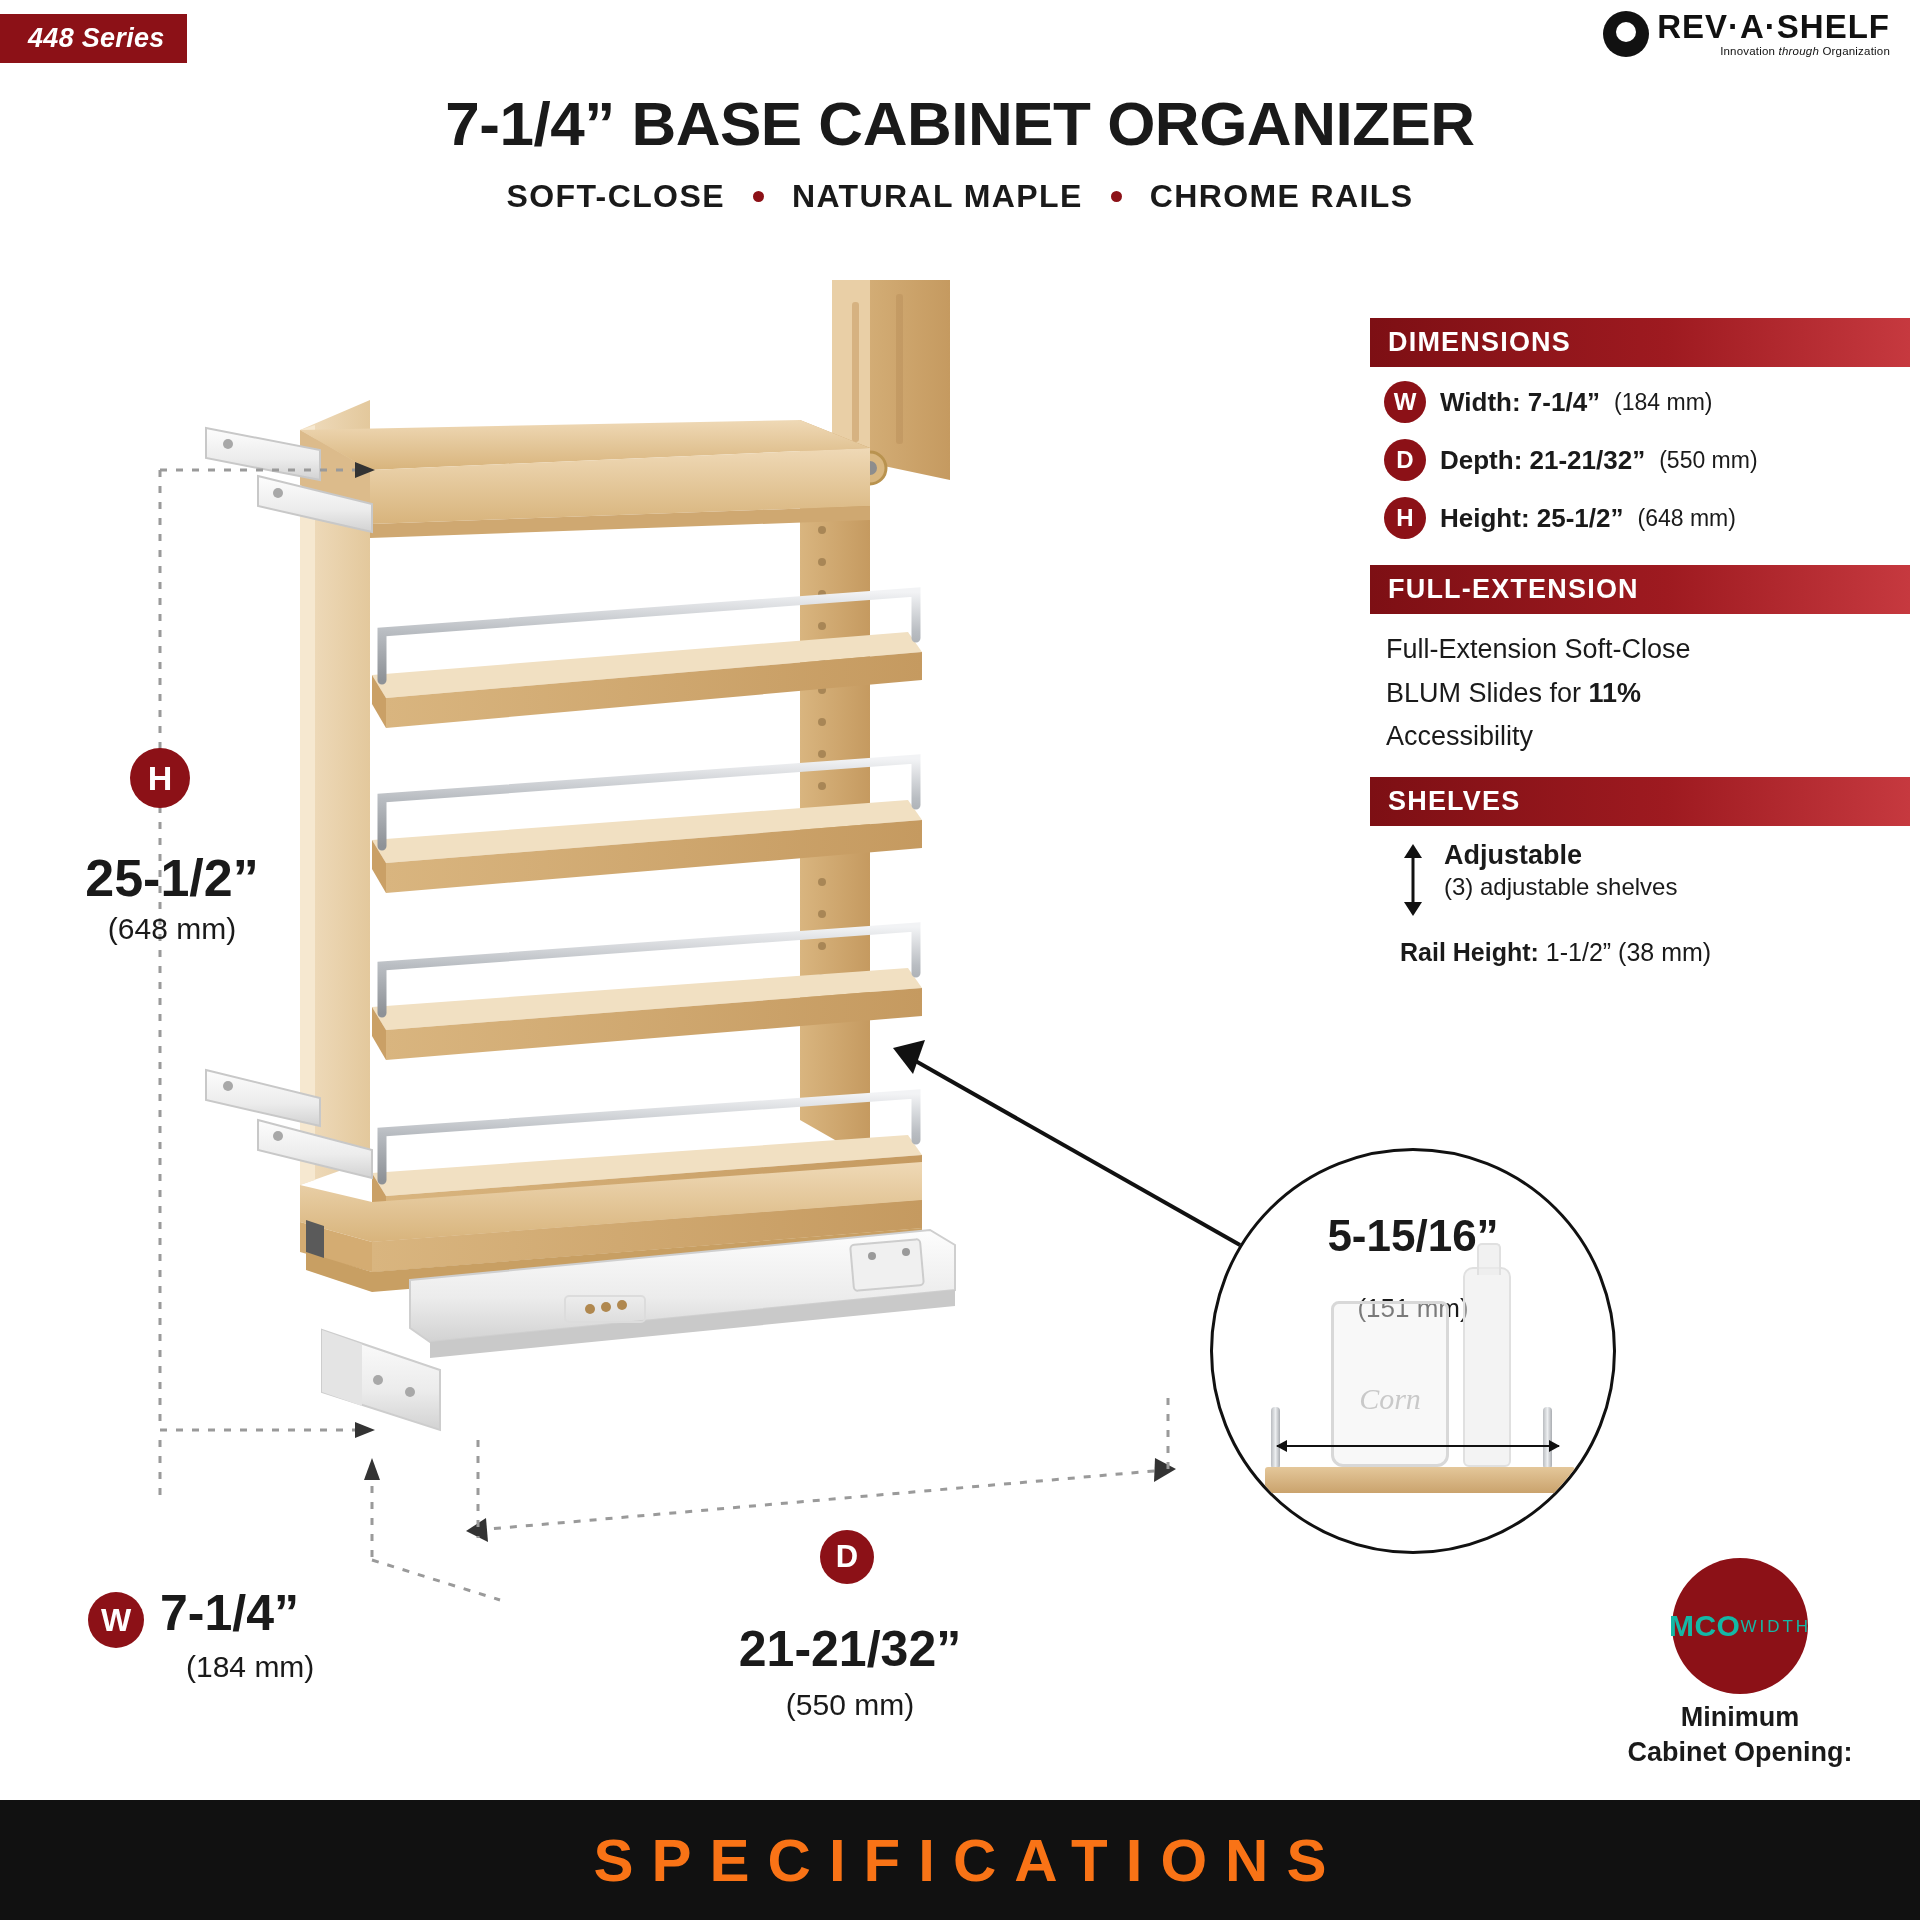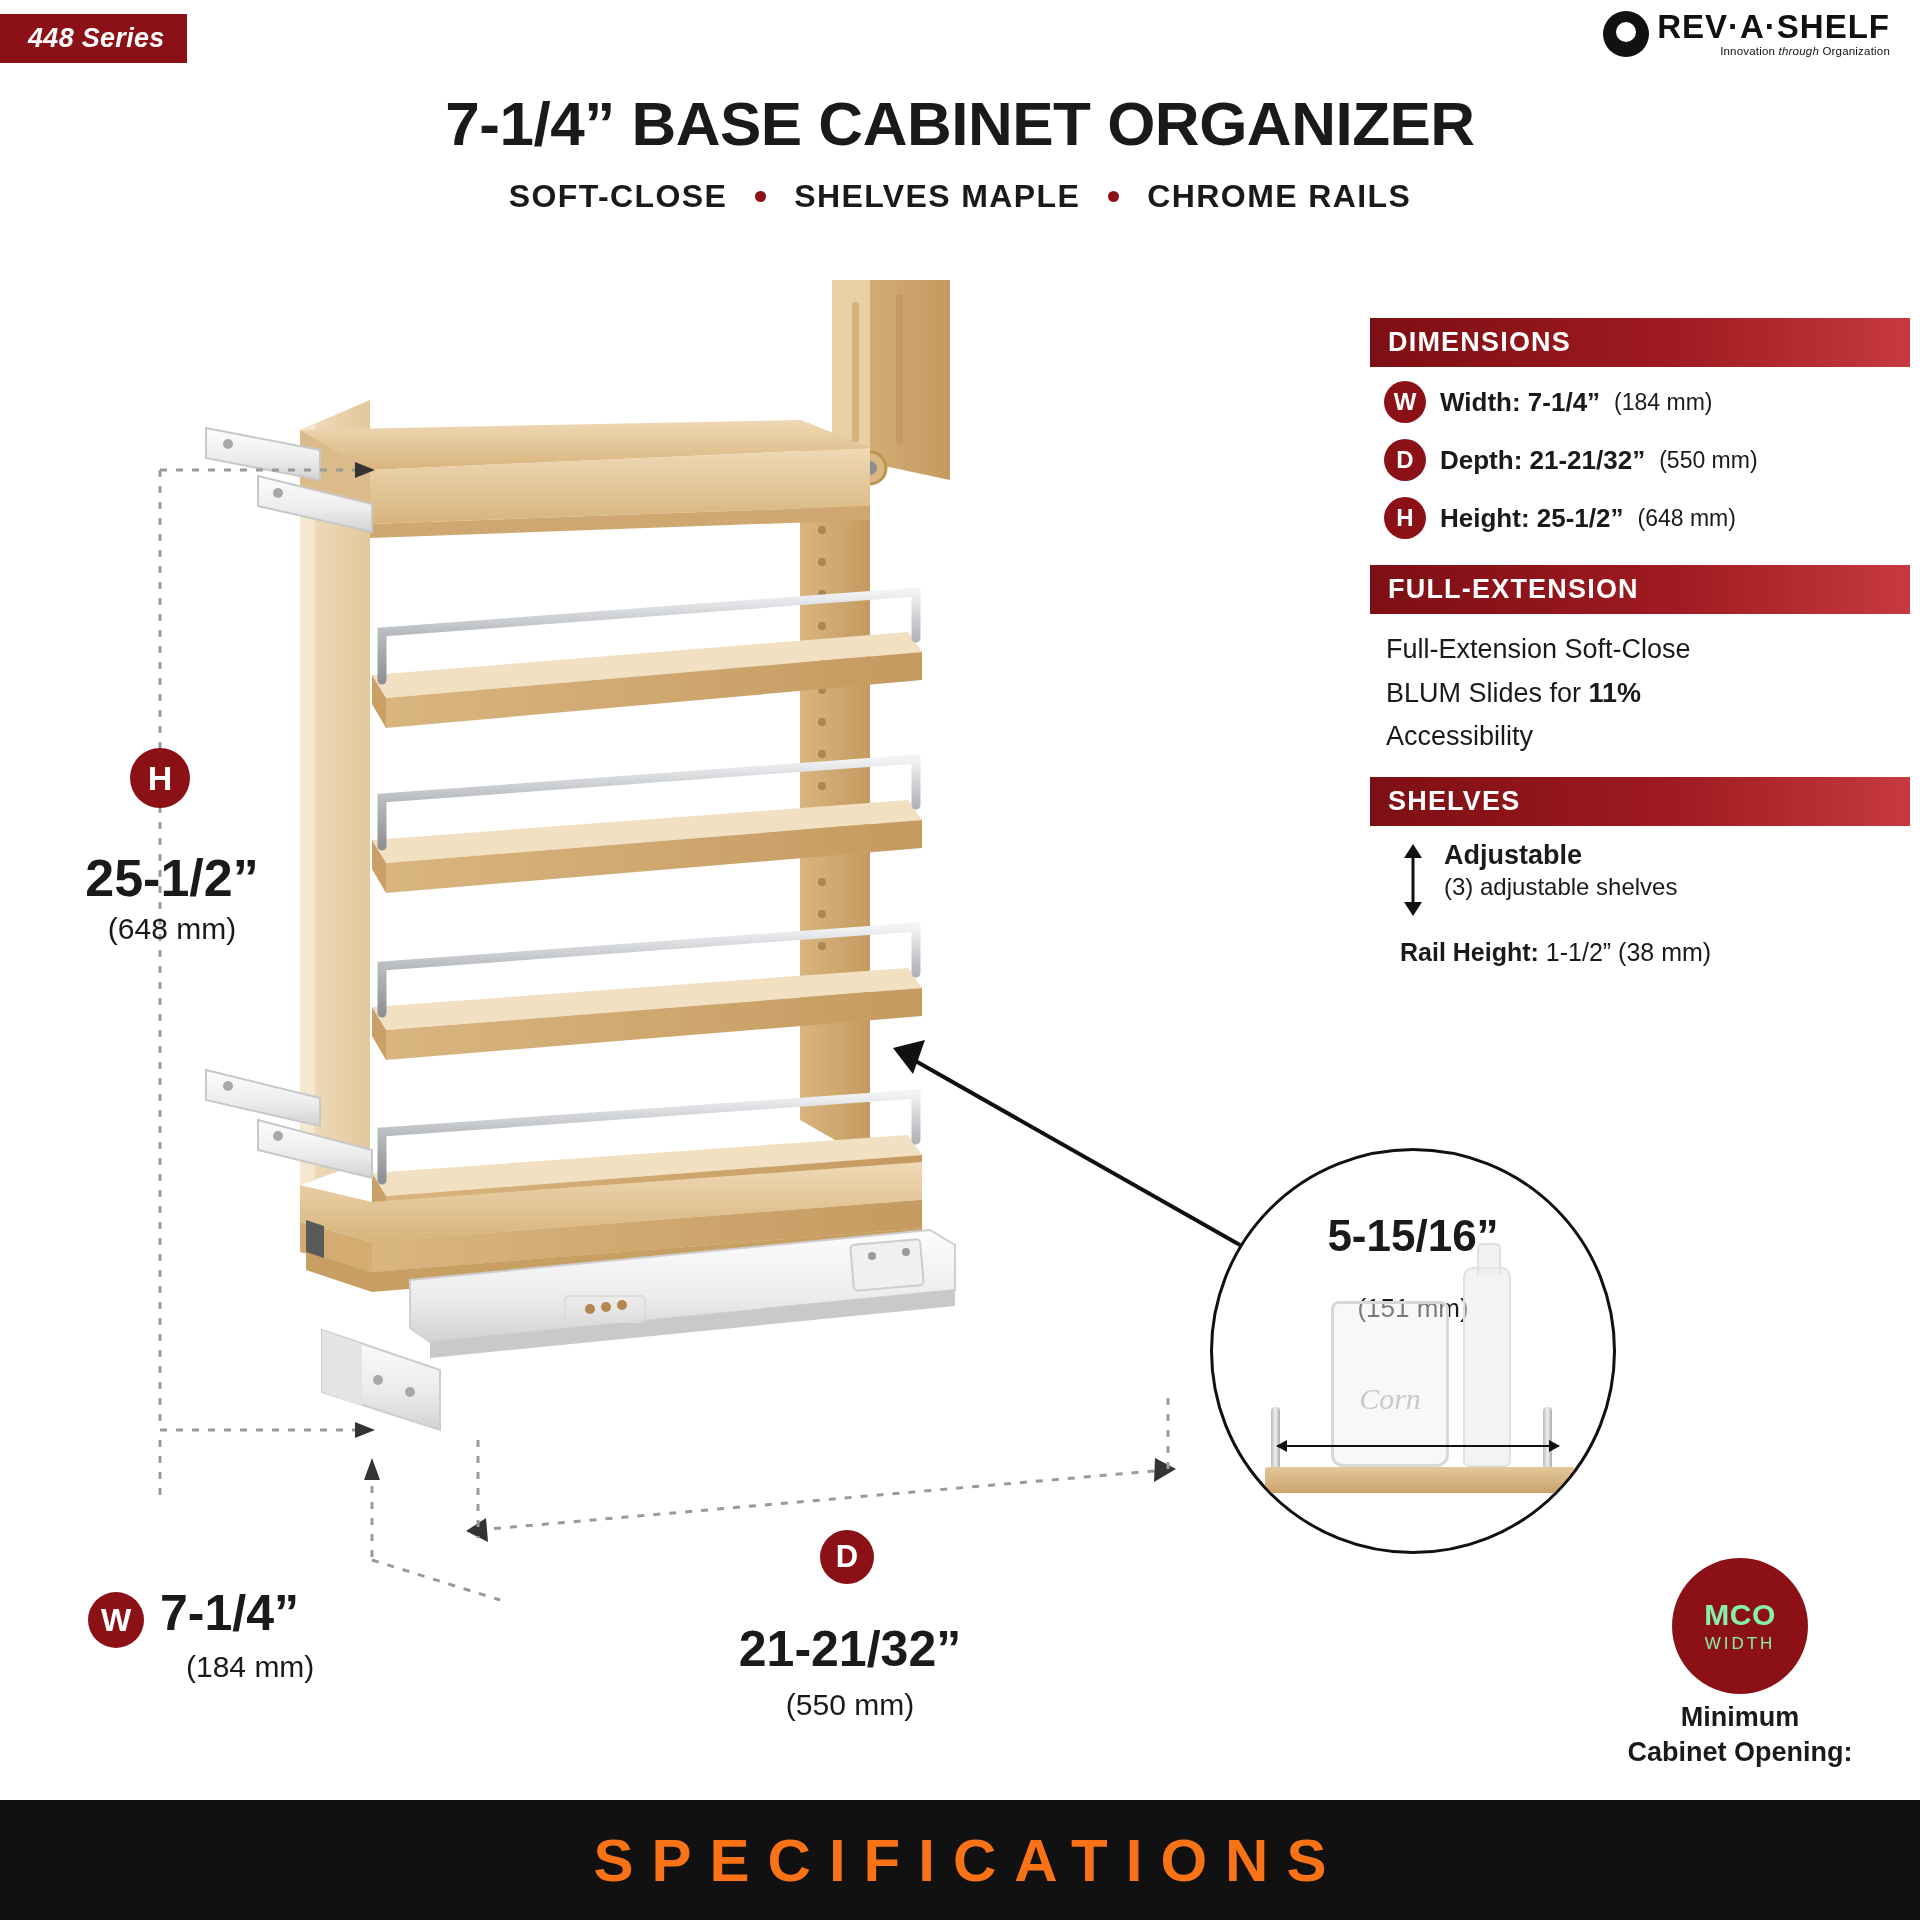--- a/index.html
+++ b/index.html
@@ -344,23 +344,22 @@
   .callout-arrow:before { left: -1px; border-right: 11px solid #111; }
   .callout-arrow:after { right: -1px; border-left: 11px solid #111; }
 
   
   .mco-circle {
     position: absolute;
     left: 1672px; top: 1558px;
     width: 136px; height: 136px;
     border-radius: 50%;
     background: #8c1117;
-    color: #86efac;
+    color: #14b8a6;
     display: flex;
-    flex-direction: column;
     align-items: center;
     justify-content: center;
   }
   .mco-title { font-size: 30px; font-weight: bold; letter-spacing: .5px; }
   .mco-sub { font-size: 17px; letter-spacing: 3px; margin-top: 2px; }
   .mco-text {
     position: absolute;
     left: 1560px; top: 1700px;
     width: 360px;
     text-align: center;
@@ -416,21 +415,21 @@
     <div class="brand-name">REV·A·SHELF</div>
     <div class="brand-tag"><span>Innovation </span><i>through</i><span> Organization</span></div>
   </div>
 </div>
 
 <div class="title">7-1/4” BASE CABINET ORGANIZER</div>
 
 <div class="subtitle">
   <span>SOFT-CLOSE</span>
   <span class="dot-sep"></span>
-  <span>SHELVES MAPLE</span>
+  <span>NATURAL MAPLE</span>
   <span class="dot-sep"></span>
   <span>CHROME RAILS</span>
 </div>
 
 <div class="product">
   <svg width="1120" height="1250" viewBox="0 0 1120 1250">
     <defs>
       <linearGradient id="mapleV" x1="0" y1="0" x2="1" y2="0">
         <stop offset="0%" stop-color="#e8cb9f"></stop>
         <stop offset="50%" stop-color="#e2c08b"></stop>

